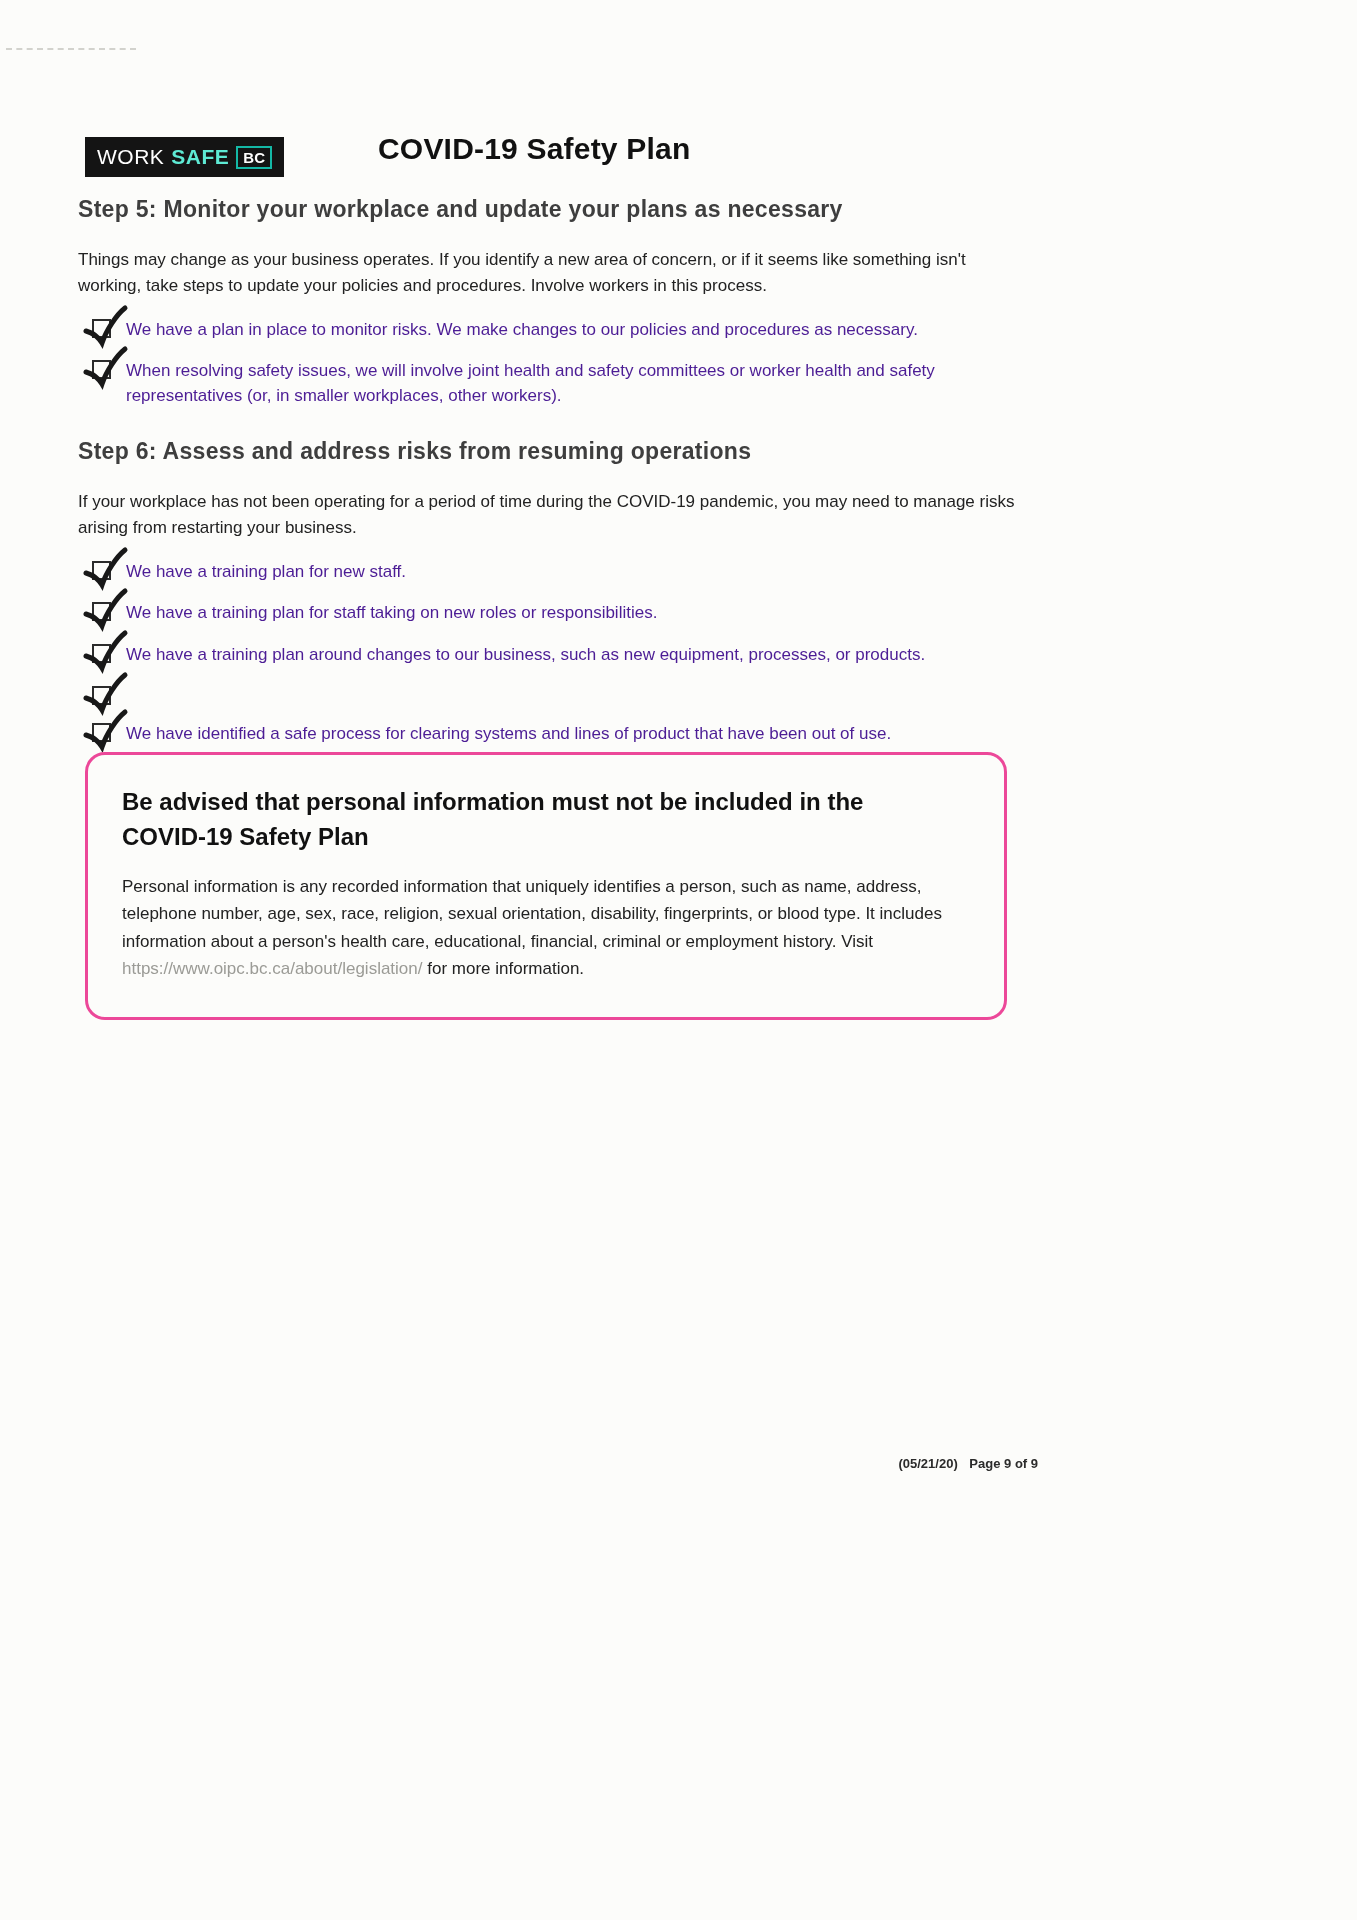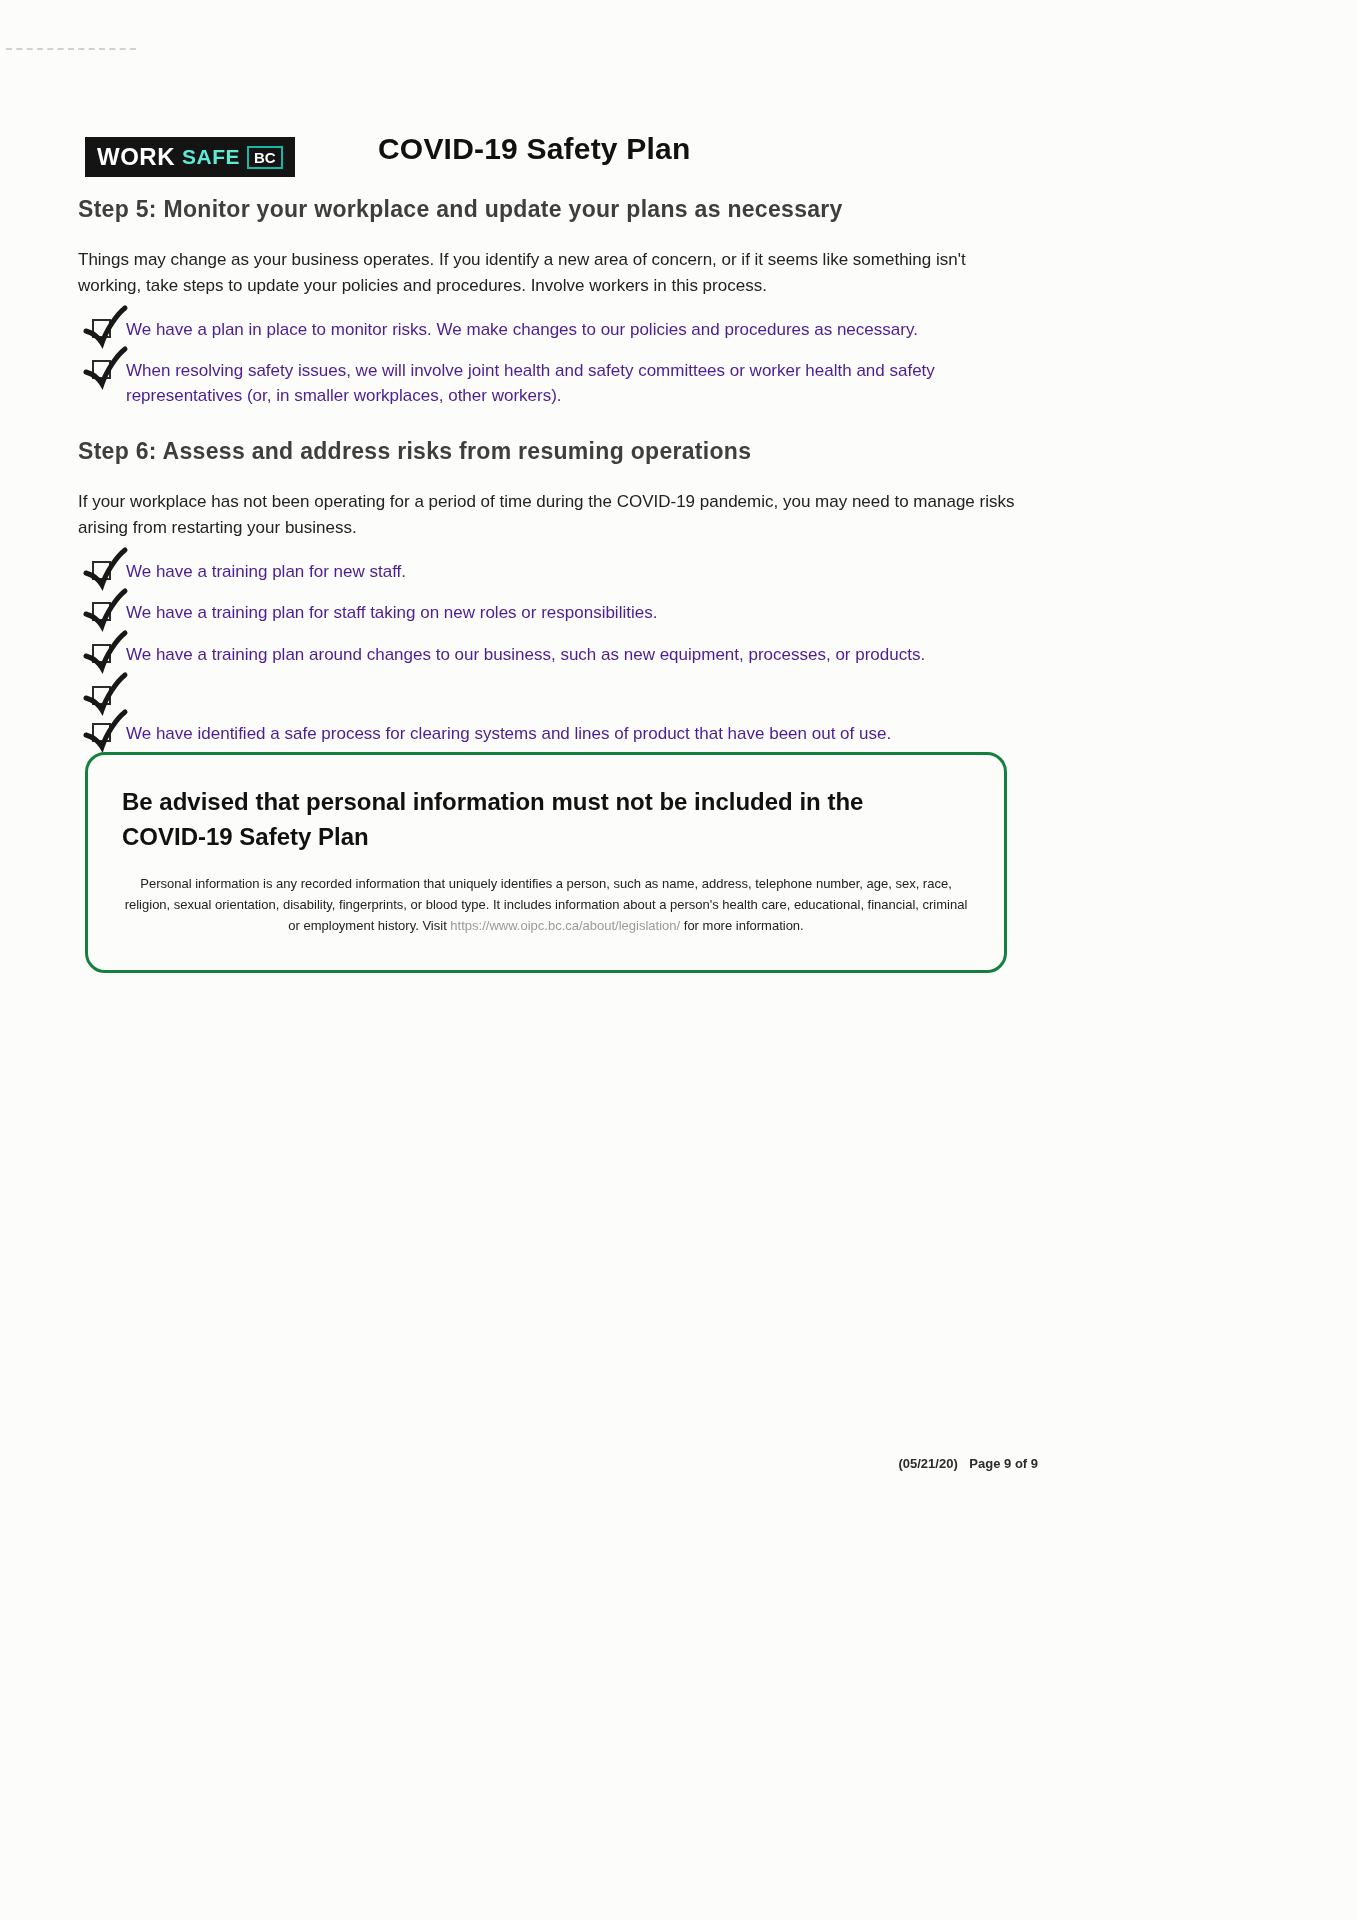--- a/index.html
+++ b/index.html
@@ -26,21 +26,21 @@
     position: absolute;
     top: 137px; left: 85px;
     height: 40px;
     background: #141414;
     color: #ffffff;
     display: flex;
     align-items: center;
     gap: 7px;
     padding: 4px 12px;
   }
-  .logo .work { font-weight: bold; font-size: 24px; letter-spacing: 0.5px; }
+  .logo .work { font-weight: normal; font-size: 21px; letter-spacing: 0.5px; }
   .logo .safe { font-weight: bold; font-size: 21px; color: #5eead4; letter-spacing: 0.5px; }
   .logo .bc {
     font-weight: bold; font-size: 15px;
     border: 2px solid #14b8a6;
     padding: 1px 5px;
   }
   .title {
     position: absolute;
     top: 132px; left: 378px;
     font-size: 30px;
@@ -96,40 +96,39 @@
   .check-label {
     font-size: 17px;
     line-height: 1.45;
     color: #4c1d95;
   }
   
   .notice {
     position: absolute;
     top: 752px; left: 85px;
     width: 922px;
-    border: 3px solid #15803d;
+    border: 3px solid #ec4899;
     border-radius: 20px;
     padding: 30px 34px 34px 34px;
     background: transparent;
   }
   .notice-title {
     font-size: 24px;
     font-weight: bold;
     line-height: 1.45;
     margin: 0;
     max-width: 810px;
     color: #111;
   }
   .notice-body {
-    font-size: 13px;
+    font-size: 17px;
     line-height: 1.62;
     margin: 18px 0 0 0;
     color: #222;
     max-width: 872px;
-    text-align: center;
   }
   .link { color: #9b9b96; text-decoration: none; }
   
   .footer {
     position: absolute;
     top: 1456px; left: 0;
     width: 1038px;
     text-align: right;
     font-size: 13px;
     font-weight: bold;

